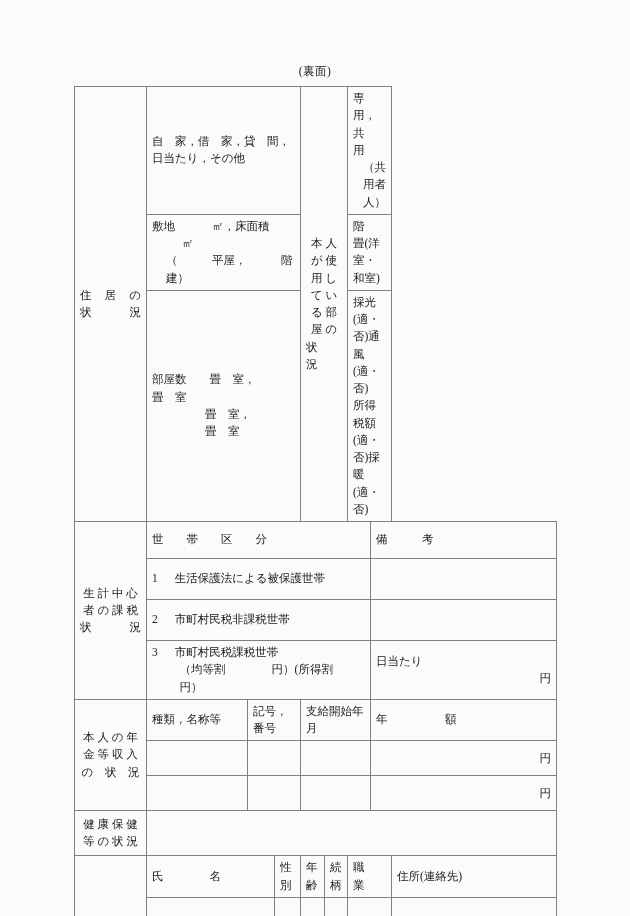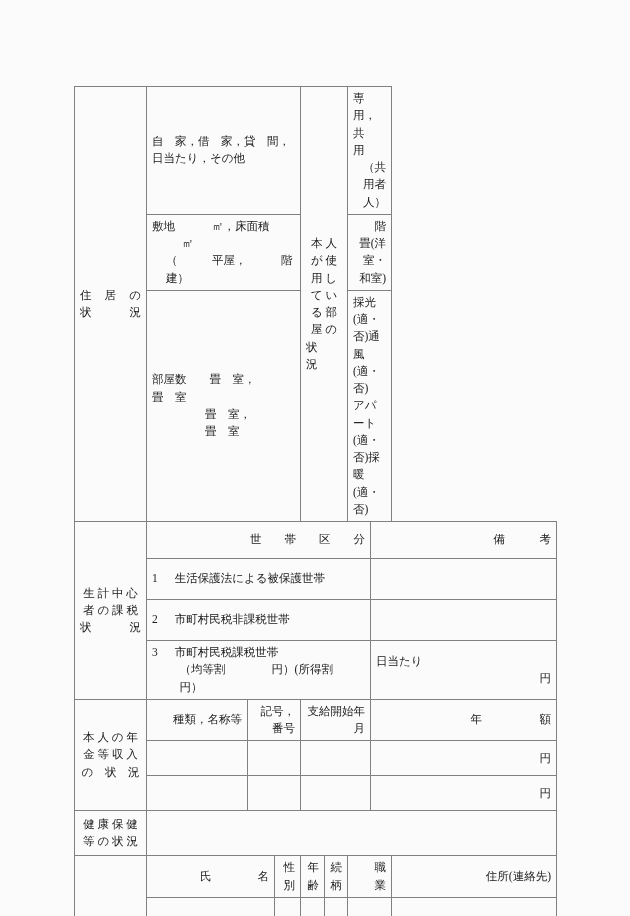--- a/index.html
+++ b/index.html
@@ -52,31 +52,32 @@
     line-height: 2.0;
   }
   .lbl .ln { display: block; }
   
   .spread {
     display: block;
     text-align: justify;
     text-align-last: justify;
     text-justify: inter-character;
   }
-  .ctr { text-align: right; }
+  .ctr { text-align: left; }
   .rgt { text-align: right; }
   .lft { text-align: left; font-family: Liberation Serif, serif; }
   .tight { line-height: 1.45; }
   .sub { display: block; }
 </style>
 </head>
 <body>
 
 <div class="page">
 
+  <div class="sheet-label">(裏面)</div>
 
   <table class="form">
     <colgroup>
       <col style="width:72px">
       <col style="width:50px">
       <col style="width:24px">
       <col style="width:27px">
       <col style="width:27px">
       <col style="width:26px">
       <col style="width:24px">
@@ -122,21 +123,21 @@
       </td>
     </tr>
 
     <tr>
       <td colspan="5" class="lft tight" style="height:44px">
         <span class="sub">部屋数　　畳　室，　　　畳　室</span>
         <span class="sub" style="padding-left:4.6em">畳　室，　　　畳　室</span>
       </td>
       <td colspan="2" class="lft tight" style="height:44px">
         <span class="sub">採光(適・否)通風(適・否)</span>
-        <span class="sub">アパート(適・否)採暖(適・</span>
+        <span class="sub">所得税額(適・否)採暖(適・</span>
         <span class="sub">否)</span>
       </td>
     </tr>
 
     <tr>
       <td rowspan="4" class="lbl">
         <span class="ln">生 計 中 心</span>
         <span class="ln">者 の 課 税</span>
         <span class="ln spread">状　　　況</span>
       </td>

